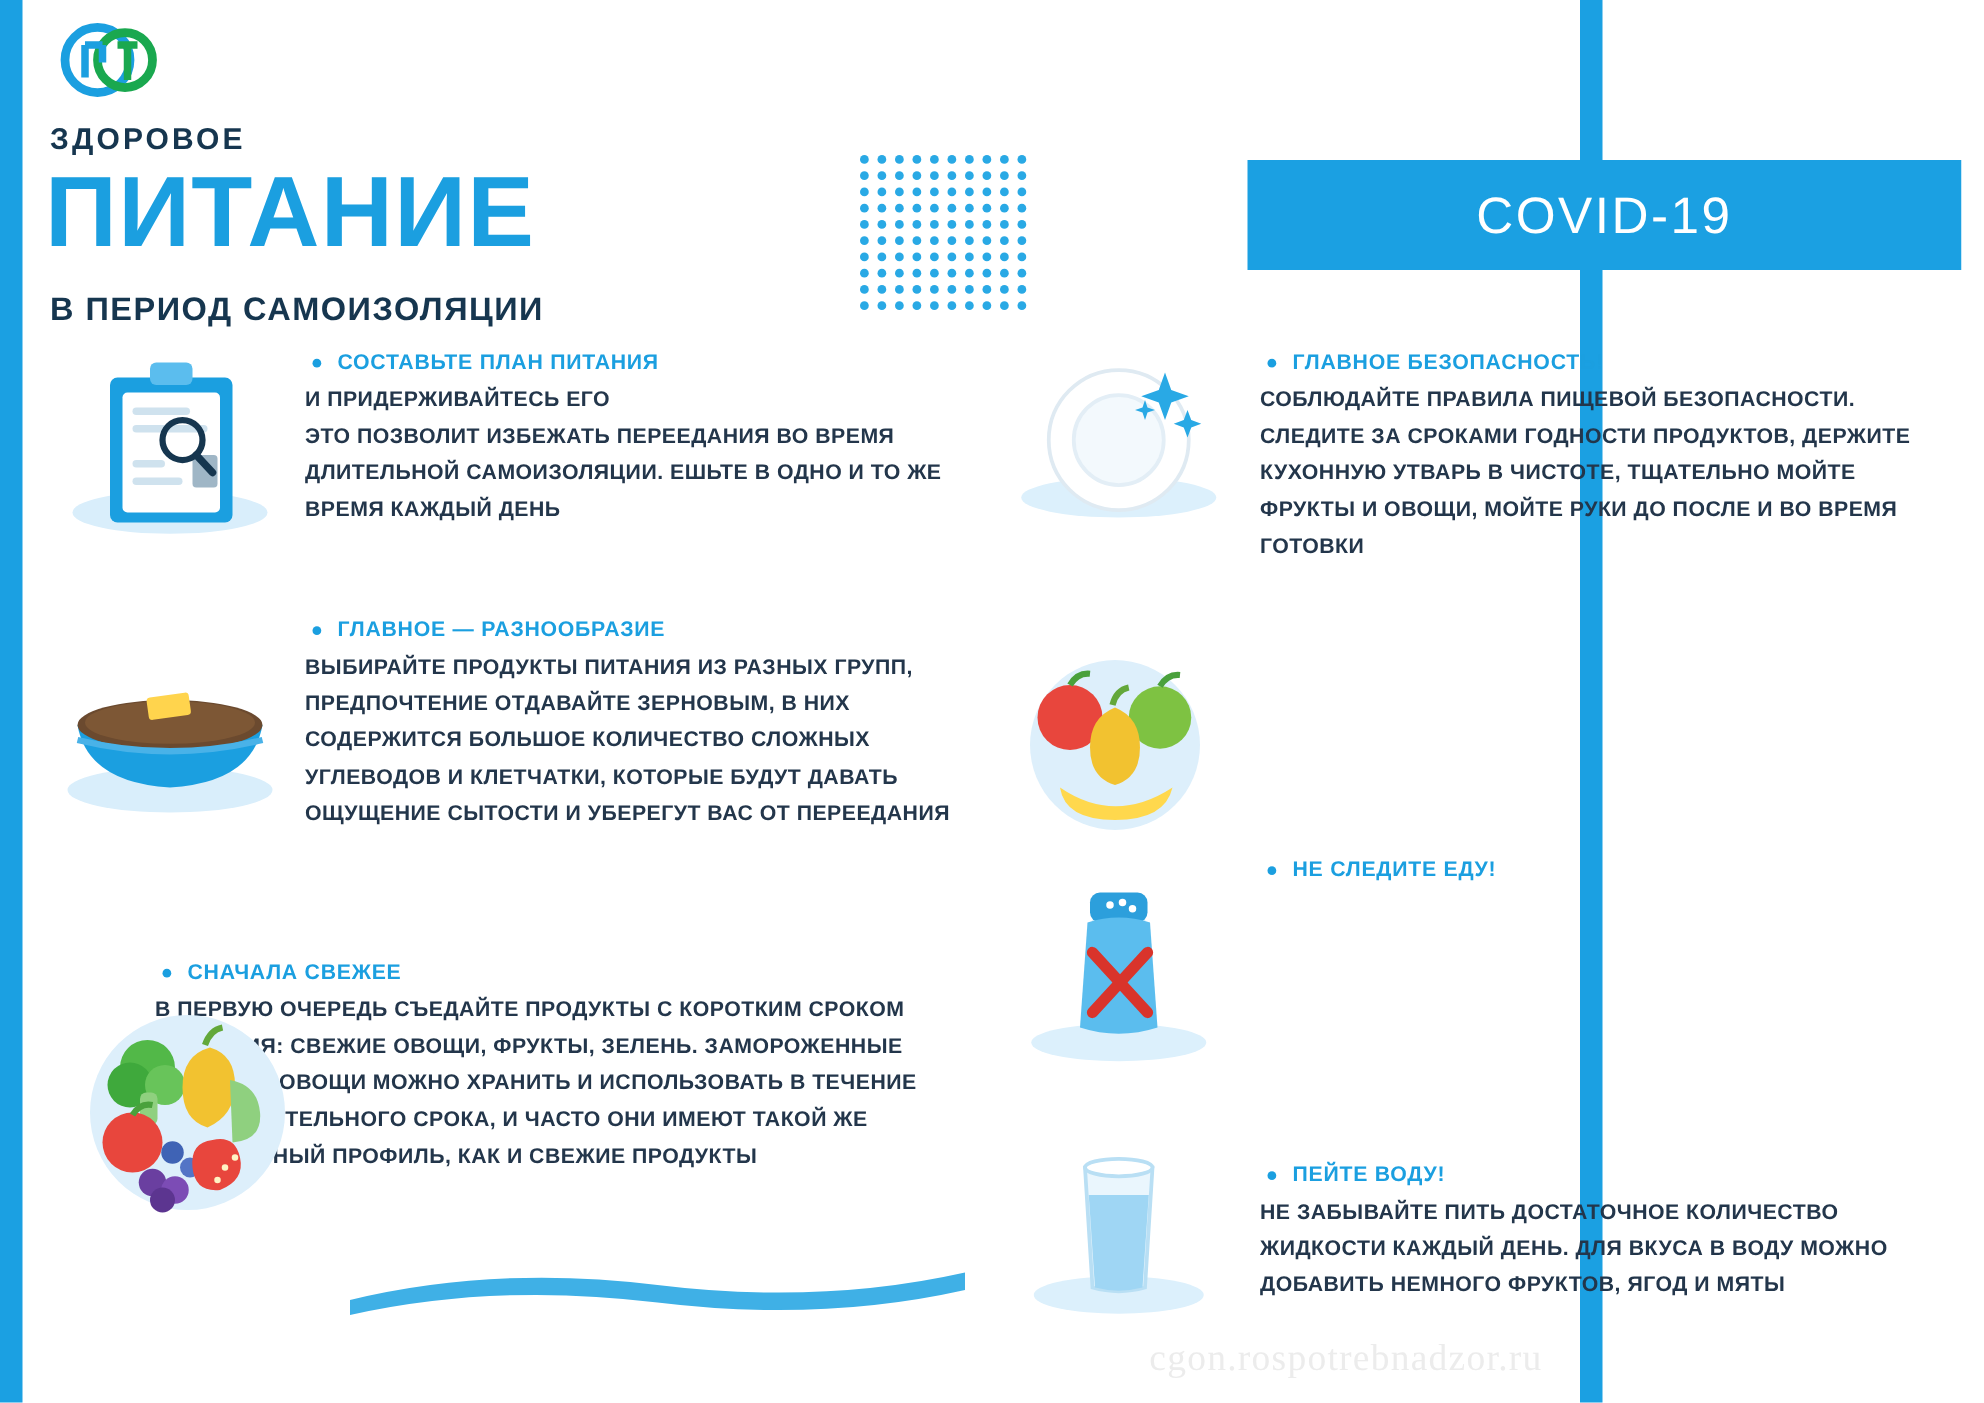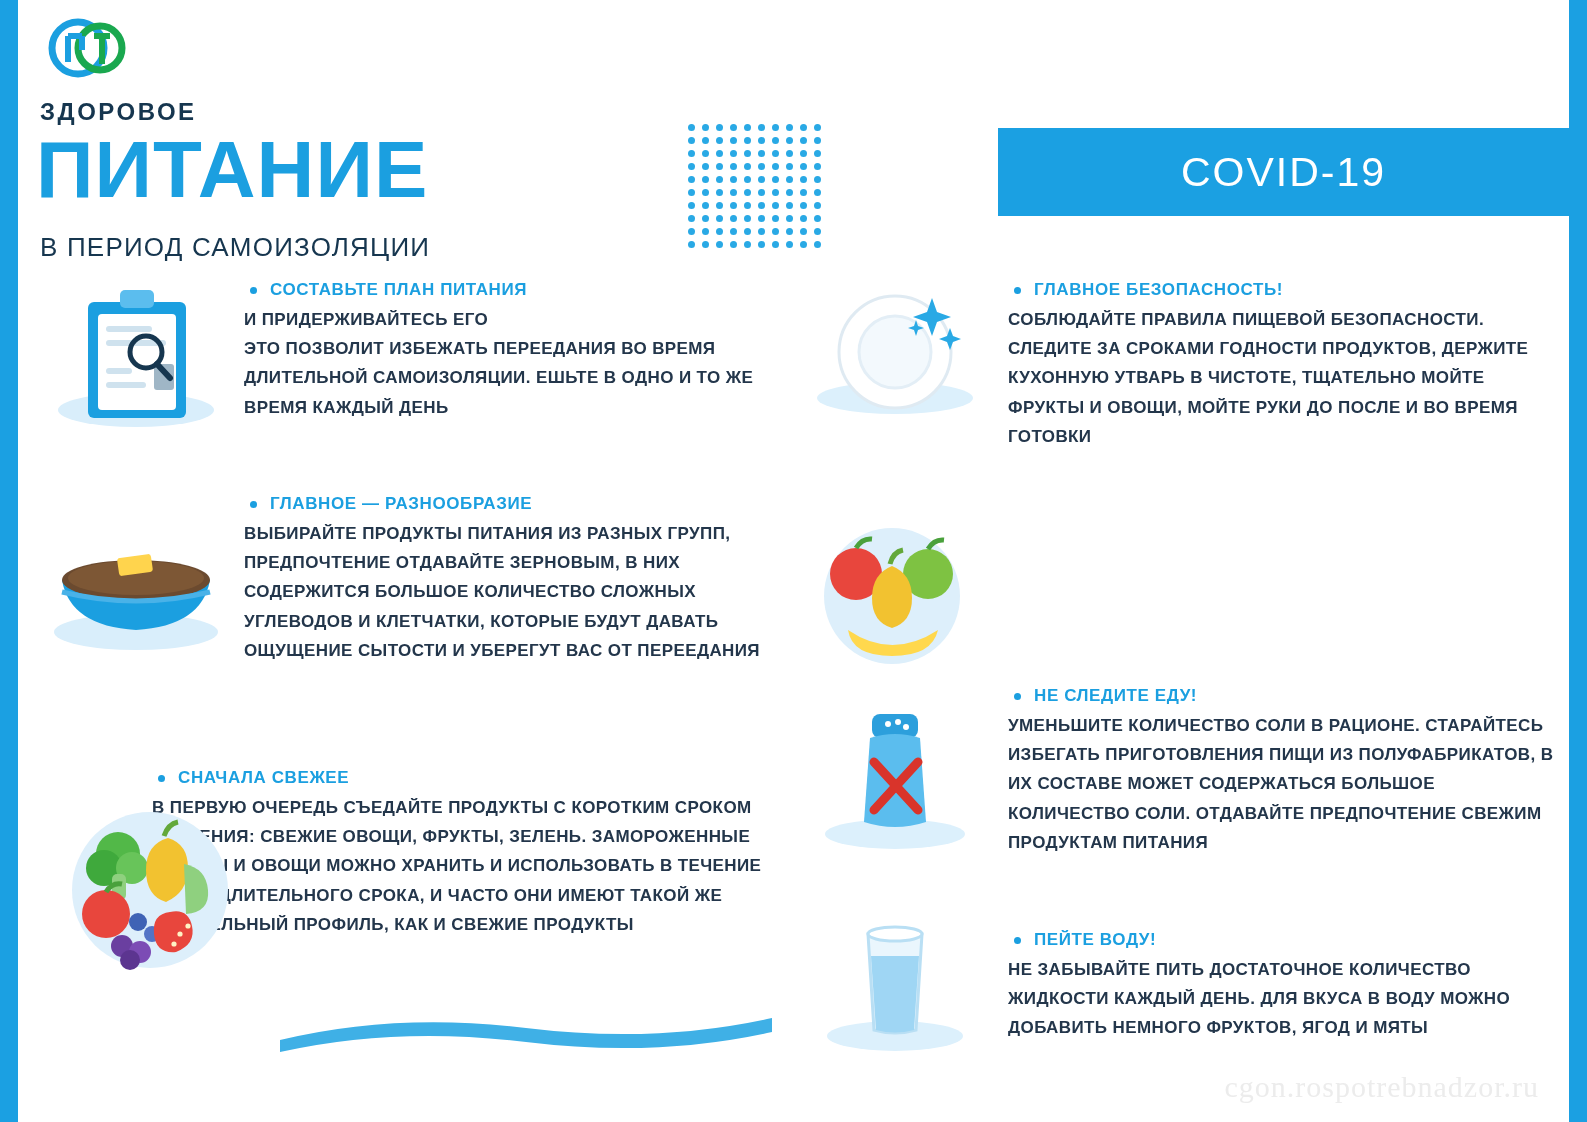--- a/index.html
+++ b/index.html
@@ -5,21 +5,21 @@
   html,body{margin:0;padding:0;}
   body{
     width:1587px;height:1122px;
     background:#ffffff;
     font-family:"Liberation Sans", sans-serif;
     color:#23364b;
     position:relative;
     overflow:hidden;
   }
   .poster{
-    position:absolute;left:0;top:0;width:1587px;height:1122px;
+    position:absolute;left:0;top:0;width:1282px;height:1122px;
     background:#ffffff;
   }
   
   .edge-left{position:absolute;left:0;top:0;width:18px;height:1122px;background:#1ba0e2;}
   .edge-right{position:absolute;right:0;top:0;width:18px;height:1122px;background:#1ba0e2;}
 
   
   .logo{position:absolute;left:48px;top:18px;width:78px;height:68px;}
   .logo svg{display:block;}
 
@@ -28,21 +28,21 @@
     font-size:24px;font-weight:bold;letter-spacing:2.5px;
     color:#16364f;
   }
   .bigtitle{
     position:absolute;left:36px;top:130px;
     font-size:80px;font-weight:bold;letter-spacing:1px;
     color:#1b9fe0;line-height:1;
   }
   .subtitle{
     position:absolute;left:40px;top:232px;
-    font-size:26px;font-weight:normal;letter-spacing:1.2px;
+    font-size:26px;font-weight:bold;letter-spacing:1.2px;
     color:#16364f;
   }
 
   .dots{
     position:absolute;left:688px;top:124px;width:138px;height:126px;
   }
   .dots i{
     position:absolute;width:7px;height:7px;border-radius:50%;
     background:#29a9e5;
   }
@@ -284,21 +284,21 @@
           <path d="M110 118 q18 -4 22 14 t-16 26 q-20 2 -22 -18 t16 -22Z" fill="#e8463d"></path>
           <circle cx="120" cy="140" r="2.6" fill="#fff3c4"></circle>
           <circle cx="128" cy="132" r="2.6" fill="#fff3c4"></circle>
           <circle cx="114" cy="150" r="2.6" fill="#fff3c4"></circle>
           <circle cx="62" cy="152" r="11" fill="#6a3fa0"></circle>
           <circle cx="80" cy="158" r="11" fill="#7c4cb5"></circle>
           <circle cx="70" cy="166" r="10" fill="#5c3590"></circle>
           <path d="M124 70 q22 4 24 26 t-22 24" fill="#8fd07f"></path>
         </svg>
       </div>
-      <div class="body" style="margin-left:116px;">
+      <div class="body" style="margin-left:88px;">
         <div class="bullet">СНАЧАЛА СВЕЖЕЕ</div>
         <div class="para">В ПЕРВУЮ ОЧЕРЕДЬ СЪЕДАЙТЕ ПРОДУКТЫ С КОРОТКИМ СРОКОМ ХРАНЕНИЯ: СВЕЖИЕ ОВОЩИ, ФРУКТЫ, ЗЕЛЕНЬ. ЗАМОРОЖЕННЫЕ ФРУКТЫ И ОВОЩИ МОЖНО ХРАНИТЬ И ИСПОЛЬЗОВАТЬ В ТЕЧЕНИЕ БОЛЕЕ ДЛИТЕЛЬНОГО СРОКА, И ЧАСТО ОНИ ИМЕЮТ ТАКОЙ ЖЕ ПИТАТЕЛЬНЫЙ ПРОФИЛЬ, КАК И СВЕЖИЕ ПРОДУКТЫ</div>
       </div>
     </div>
   </div>
 
   <div class="col col-right">
 
     <div class="rblock" style="min-height:218px;">
       <div class="icon">
@@ -342,21 +342,20 @@
           <path d="M70 44 q25 -8 50 0 l6 84 q-31 10 -62 0Z" fill="#5bbdee"></path>
           <circle cx="88" cy="30" r="3" fill="#ffffff"></circle>
           <circle cx="98" cy="28" r="3" fill="#ffffff"></circle>
           <circle cx="106" cy="33" r="3" fill="#ffffff"></circle>
           <line x1="74" y1="68" x2="118" y2="116" stroke="#d9342b" stroke-width="9" stroke-linecap="round"></line>
           <line x1="118" y1="68" x2="74" y2="116" stroke="#d9342b" stroke-width="9" stroke-linecap="round"></line>
         </svg>
       </div>
       <div class="body">
         <div class="bullet">НЕ СЛЕДИТЕ ЕДУ!</div>
-        <div class="para">УМЕНЬШИТЕ КОЛИЧЕСТВО СОЛИ В РАЦИОНЕ. СТАРАЙТЕСЬ ИЗБЕГАТЬ ПРИГОТОВЛЕНИЯ ПИЩИ ИЗ ПОЛУФАБРИКАТОВ, В ИХ СОСТАВЕ МОЖЕТ СОДЕРЖАТЬСЯ БОЛЬШОЕ КОЛИЧЕСТВО СОЛИ. ОТДАВАЙТЕ ПРЕДПОЧТЕНИЕ СВЕЖИМ ПРОДУКТАМ ПИТАНИЯ</div>
       </div>
     </div>
 
     <div class="rblock" style="min-height:140px;">
       <div class="icon" style="top:-40px;">
         <svg width="190" height="170" viewBox="0 0 190 170">
           <ellipse cx="95" cy="146" rx="68" ry="15" fill="#dcf0fc"></ellipse>
           <path d="M68 44 l54 0 -6 96 q-21 6 -42 0Z" fill="#eaf6fd" stroke="#b9dff4" stroke-width="3"></path>
           <path d="M71 66 l48 0 -5 74 q-19 5 -38 0Z" fill="#9fd6f4"></path>
           <ellipse cx="95" cy="44" rx="27" ry="7" fill="#ffffff" stroke="#b9dff4" stroke-width="3"></ellipse>

